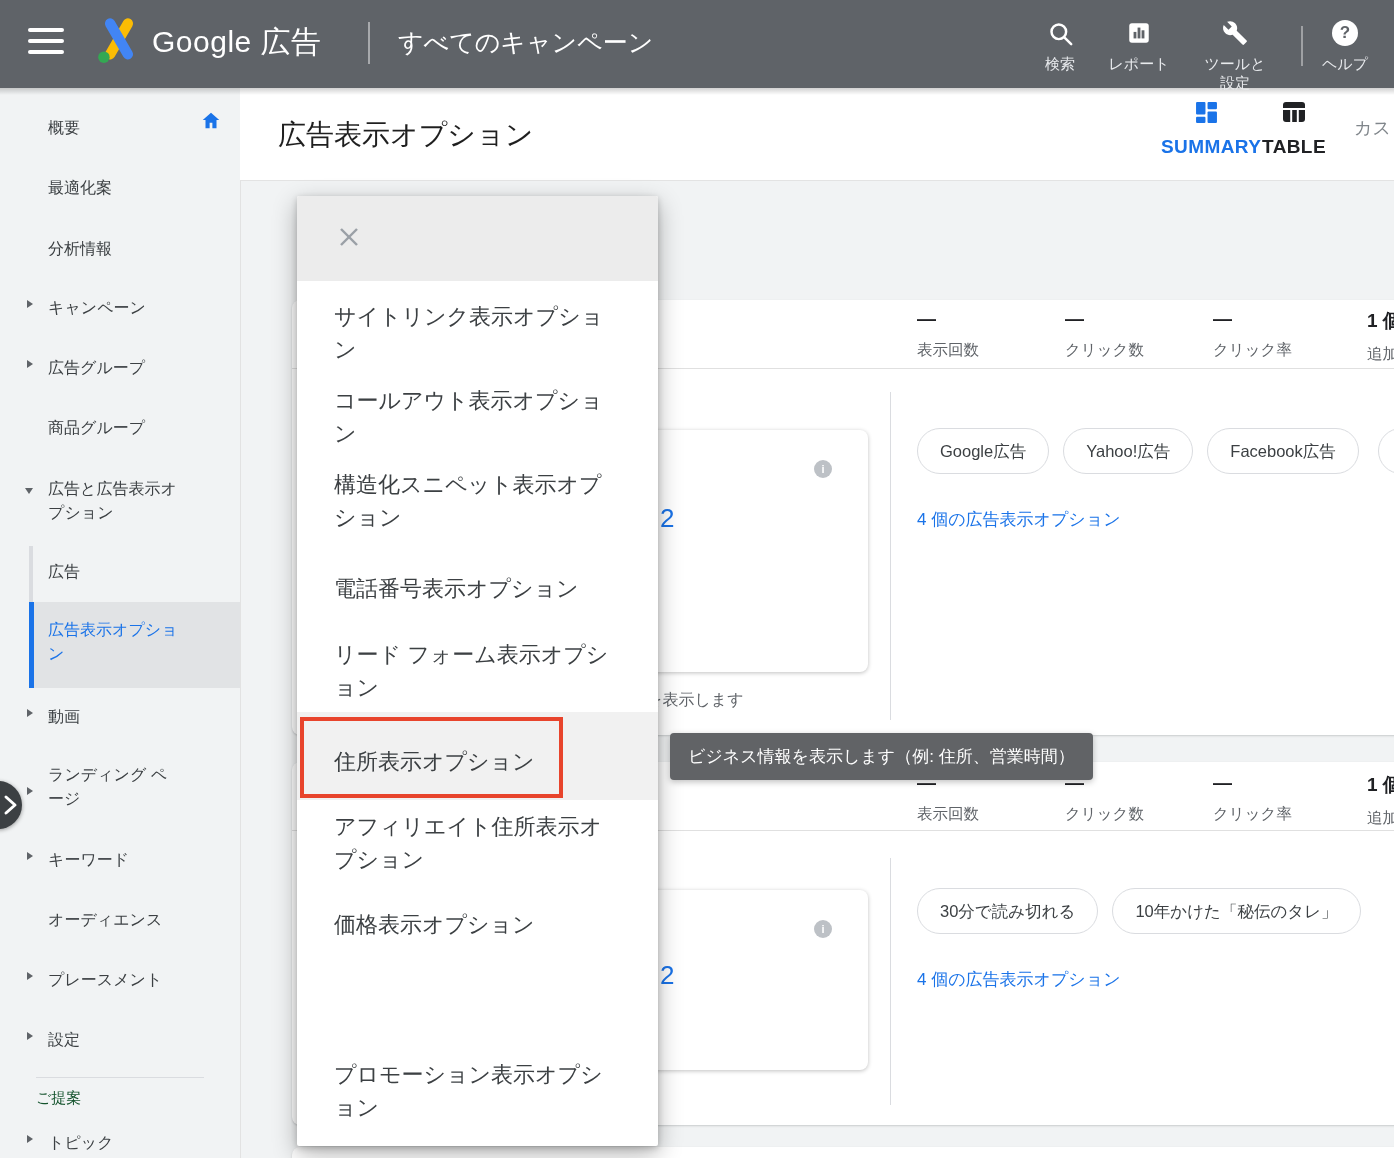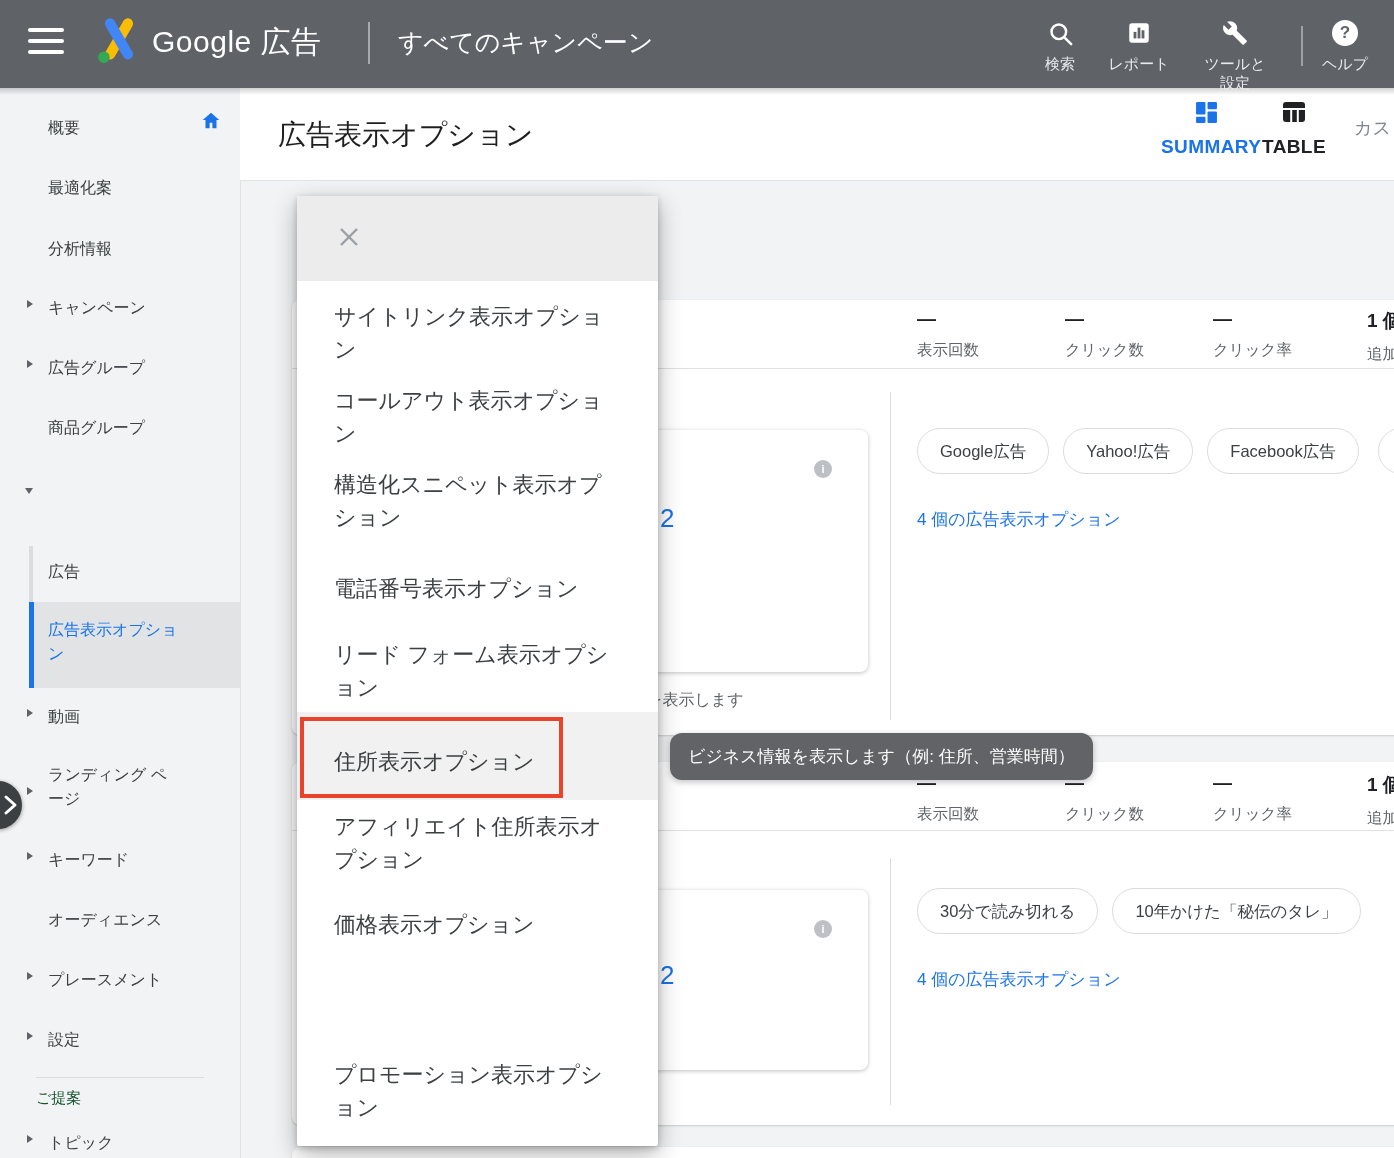--- a/index.html
+++ b/index.html
@@ -85,21 +85,21 @@
   .dd-head{position:absolute;left:0;top:0;width:361px;height:85px;background:#ececec;border-radius:2px 2px 0 0;}
   .dd-close{position:absolute;left:38px;top:27px;width:28px;height:28px;cursor:pointer;}
   .dd-item{position:absolute;left:37px;width:282px;font-size:22px;line-height:33px;color:#3c4043;cursor:pointer;}
   .dd-hl-bg{position:absolute;left:0;top:516px;width:361px;height:88px;background:#f1f1f1;}
   .dd-item-hl{position:absolute;left:37px;top:549px;width:282px;font-size:22px;line-height:33px;color:#3c4043;cursor:pointer;}
 
   
   .red-box{position:absolute;left:300px;top:717px;width:263px;height:81px;box-sizing:border-box;
            border:4px solid #e8442c;z-index:60;pointer-events:none;}
   .tooltip{position:absolute;left:670px;top:733px;height:47px;line-height:47px;padding:0 18px;
-           background:#616366;border-radius:12px;color:#fff;font-size:17px;white-space:nowrap;z-index:70;
+           background:#616366;border-radius:4px;color:#fff;font-size:17px;white-space:nowrap;z-index:70;
            box-shadow:0 2px 6px rgba(0,0,0,.25);}
 </style>
 </head>
 <body>
 
 <div id="app">
 
   <nav class="sidebar">
     <div class="nav-item" style="top:28px">概要</div>
     <span class="abs" style="left:200px;top:22px">
@@ -108,20 +108,21 @@
         </svg>
     </span>
     <div class="nav-item" style="top:88px">最適化案</div>
     <div class="nav-item" style="top:149px">分析情報</div>
     <span class="tri-r" style="top:212px"></span>
     <div class="nav-item" style="top:208px">キャンペーン</div>
     <span class="tri-r" style="top:272px"></span>
     <div class="nav-item" style="top:268px">広告グループ</div>
     <div class="nav-item" style="top:328px">商品グループ</div>
     <span class="tri-d" style="top:400px"></span>
+    <div class="nav-item" style="top:389px">広告と広告表示オプション</div>
 
     <span class="sub-rail" style="top:458px;height:56px"></span>
     <div class="nav-sub" style="top:472px;color:#3c4043">広告</div>
     <span class="sub-selected-bg"></span>
     <span class="sub-selected-rail"></span>
     <div class="nav-sub" style="top:530px;color:#1a73e8">広告表示オプション</div>
 
     <span class="tri-r" style="top:621px"></span>
     <div class="nav-item" style="top:617px">動画</div>
     <span class="tri-r" style="top:699px"></span>

